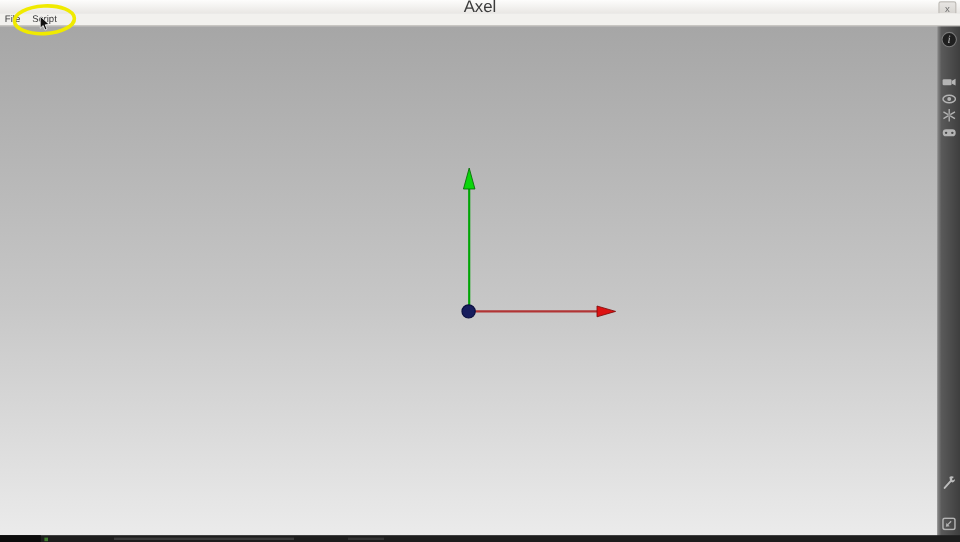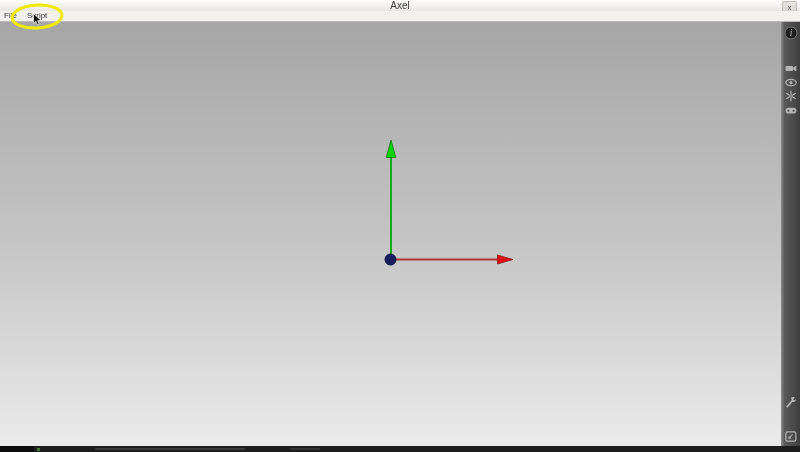--- a/index.html
+++ b/index.html
@@ -6,21 +6,21 @@
   body { font-family: "Liberation Sans", sans-serif; background: #000; }
   .window {
     position: relative; width: 800px; height: 452px;
     overflow: hidden; background: #c9c9c9;
   }
   .titlebar {
     position: absolute; left: 0; top: 0; width: 800px; height: 11px;
     background: linear-gradient(#fdfdfc, #e9e7e4);
     display: flex; align-items: center; justify-content: center;
   }
-  .title { font-size: 10px; color: #3c3c3c; line-height: 11px; }
+  .title { font-size: 14px; color: #3c3c3c; line-height: 11px; }
   .close-btn {
     position: absolute; right: 3px; top: 1px; width: 15px; height: 12px;
     background: linear-gradient(#e8e6e3, #d6d3cf);
     border: 1px solid #bdbab5; border-radius: 2px;
     font-size: 8px; line-height: 9px; color: #6e6e6e; text-align: center;
     cursor: default; padding: 0; font-family: "Liberation Sans", sans-serif;
   }
   .menubar {
     position: absolute; left: 0; top: 11px; width: 800px; height: 11px;
     background: #f2f1ee; border-bottom: 1px solid #bdbbb7;

